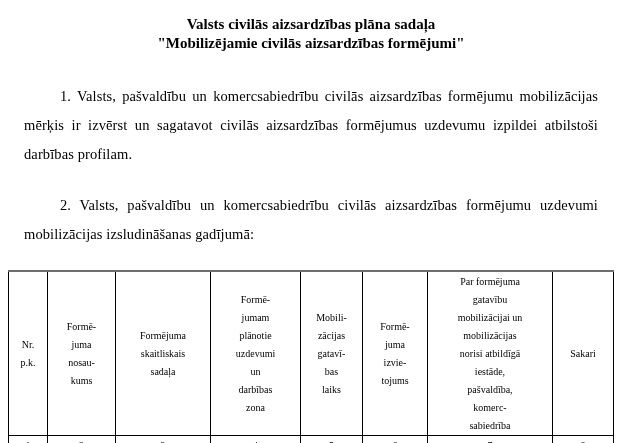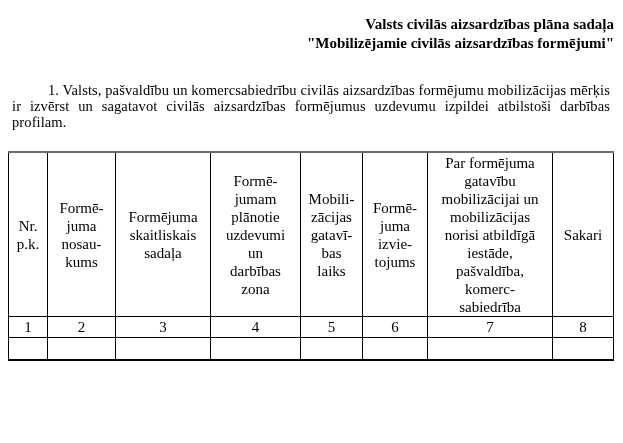--- a/index.html
+++ b/index.html
@@ -22,26 +22,25 @@
   }
   .doc-title {
     margin: 0;
     font-size: 15px;
     font-weight: bold;
     text-align: center;
     line-height: 19px;
   }
   .title-line {
     display: block;
-    text-align: right;
   }
   .body-para {
-    margin: 4px;
+    margin: 16px;
     font-size: 14.5px;
-    line-height: 16px;
+    line-height: 29px;
     text-align: justify;
     text-indent: 36px;
     letter-spacing: 0.1px;
   }
   .para-1 { margin-top: 29px; }
   .para-2 { margin-top: 22px; }
   table.formations {
     margin-top: 21px;
     border-collapse: collapse;
     table-layout: fixed;
@@ -50,21 +49,21 @@
     border-top: 2px solid #6e6e6e;
     border-bottom: 2px solid #000;
   }
   table.formations th,
   table.formations td {
     border: 1px solid #000;
     padding: 0 1px;
     text-align: center;
     vertical-align: middle;
     font-weight: normal;
-    font-size: 15px;
+    font-size: 10px;
     overflow: hidden;
   }
   tr.header-row th {
     white-space: pre-line;
     line-height: 18px;
     height: 163px;
   }
   tr.num-row td { height: 20px; line-height: 20px; }
   tr.empty-row td { height: 21px; }
   col.c1 { width: 39px; }
@@ -81,20 +80,21 @@
 
 <div class="page">
 
   <h1 class="doc-title">
     <span class="title-line">Valsts civilās aizsardzības plāna sadaļa</span>
     <span class="title-line">"Mobilizējamie civilās aizsardzības formējumi"</span>
   </h1>
 
   <p class="body-para para-1">1. Valsts, pašvaldību un komercsabiedrību civilās aizsardzības formējumu mobilizācijas mērķis ir izvērst un sagatavot civilās aizsardzības formējumus uzdevumu izpildei atbilstoši darbības profilam.</p>
 
+  <p class="body-para para-2">2. Valsts, pašvaldību un komercsabiedrību civilās aizsardzības formējumu uzdevumi mobilizācijas izsludināšanas gadījumā:</p>
 
   <table class="formations">
     <colgroup>
       <col class="c1">
         <col class="c2">
         <col class="c3">
         <col class="c4">
       <col class="c5">
         <col class="c6">
         <col class="c7">

